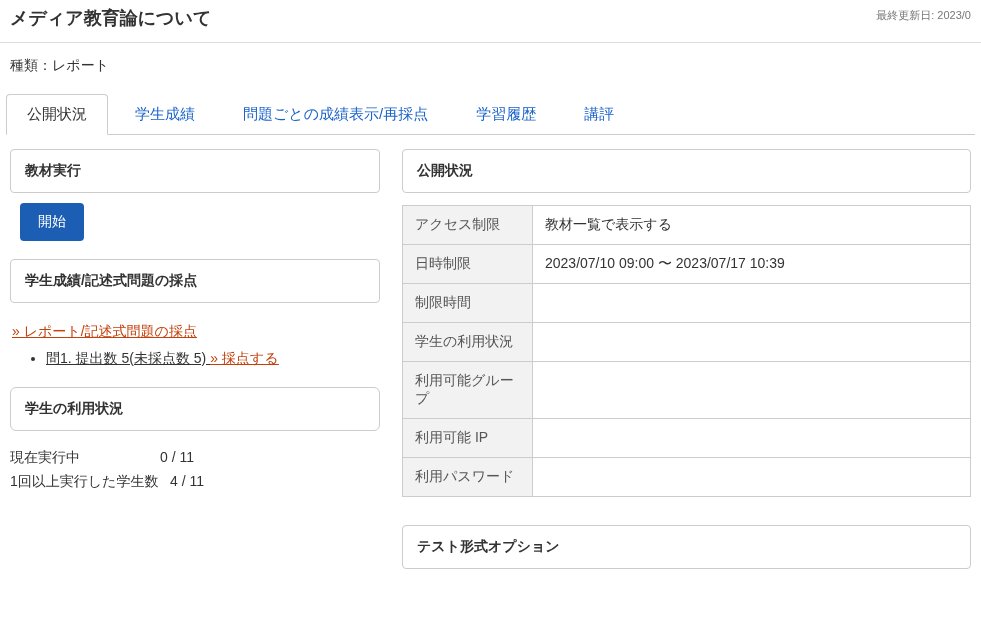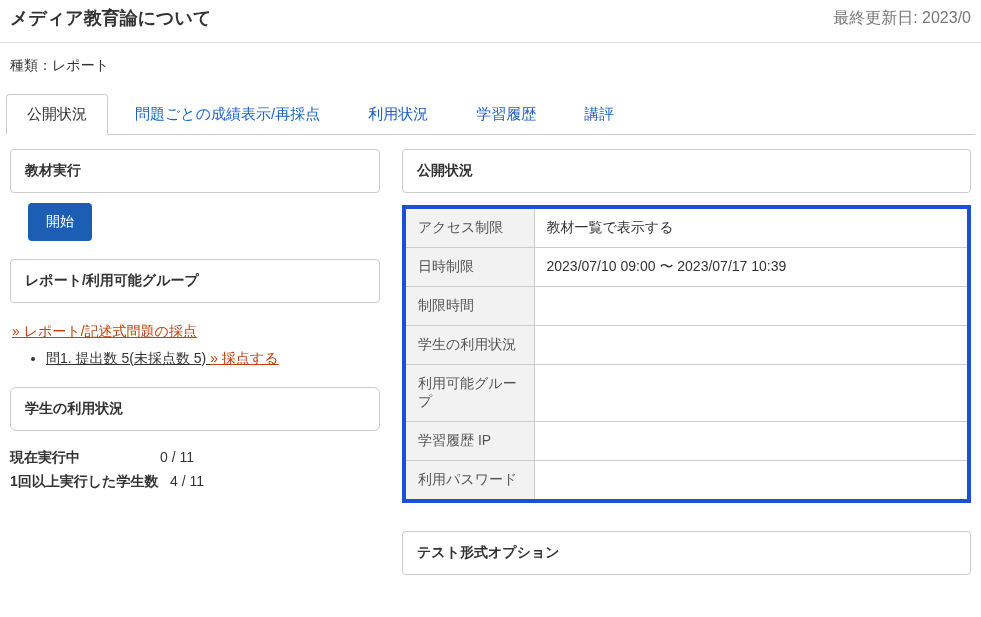--- a/index.html
+++ b/index.html
@@ -17,21 +17,21 @@
       padding: 6px 10px 12px 10px;
       border-bottom: 1px solid #ddd;
       text-align: right;
     }
     .page-title {
       font-size: 18px;
       font-weight: bold;
       color: #333;
     }
     .last-updated {
-      font-size: 16px;
+      font-size: 11px;
       color: #777;
       white-space: nowrap;
       overflow: hidden;
       margin-left: auto;
       padding-top: 2px;
     }
     .type-row {
       padding: 14px 10px 10px 10px;
       font-size: 14px;
     }
@@ -93,26 +93,26 @@
     .link {
       color: #c2410c;
       text-decoration: underline;
       cursor: pointer;
     }
     .left-block { margin-bottom: 10px; }
     .bullet-list { list-style: disc; margin: 6px 0 0 36px; }
     .bullet-list li { margin-bottom: 4px; line-height: 1.5; text-decoration: underline; }
     .plain-line { margin: 6px 2px; line-height: 1.5; }
     .stats-row { display: flex; margin: 6px 0 2px 0; }
-    .stats-label { flex: 0 0 150px; font-weight: bold; }
+    .stats-label { flex: 0 0 150px; font-weight: normal; }
     .stats-value { font-weight: normal; }
     .data-table {
       width: 100%;
       border-collapse: collapse;
-      border: 4px solid #1d4ed8;
+      border: 1px solid #1d4ed8;
       margin-top: 14px;
     }
     .data-table th, .data-table td {
       border: 1px solid #ccc;
       padding: 10px 12px;
       text-align: left;
       font-weight: normal;
       font-size: 14px;
       color: #333;
       background: #fff;
@@ -129,35 +129,35 @@
 
 <div class="header-row">
   <div class="page-title">メディア教育論について</div>
   <div class="last-updated">最終更新日: 2023/0</div>
 </div>
 
 <div class="type-row">種類：レポート</div>
 
 <div class="tabs">
   <div class="tab active">公開状況</div>
+  <div class="tab">学生成績</div>
   <div class="tab">問題ごとの成績表示/再採点</div>
-  <div class="tab">利用状況</div>
   <div class="tab">学習履歴</div>
   <div class="tab">講評</div>
 </div>
 
 <div class="content">
   <div class="col-left">
     <div class="panel">
       <div class="panel-title">教材実行</div>
     </div>
-    <button class="btn-primary" style="margin-top:-8px; margin-bottom:18px; margin-left:18px;">開始</button>
+    <button class="btn-primary" style="margin-top:-8px; margin-bottom:18px; margin-left:10px;">開始</button>
 
     <div class="panel">
-      <div class="panel-title">レポート/利用可能グループ</div>
+      <div class="panel-title">学生成績/記述式問題の採点</div>
     </div>
     <div class="plain-line left-block">
       <a class="link">» レポート/記述式問題の採点</a>
     </div>
     <ul class="bullet-list left-block">
       <li>
         <span>問1. 提出数 5(未採点数 5) </span>
         <a class="link">» 採点する</a>
       </li>
     </ul>
@@ -195,21 +195,21 @@
           </tr>
       <tr>
             <th>学生の利用状況</th>
             <td></td>
           </tr>
       <tr>
             <th>利用可能グループ</th>
             <td></td>
           </tr>
       <tr>
-            <th>学習履歴 IP</th>
+            <th>利用可能 IP</th>
             <td></td>
           </tr>
       <tr>
             <th>利用パスワード</th>
             <td></td>
           </tr>
     </tbody>
       </table>
 
     <div class="panel section-gap">

